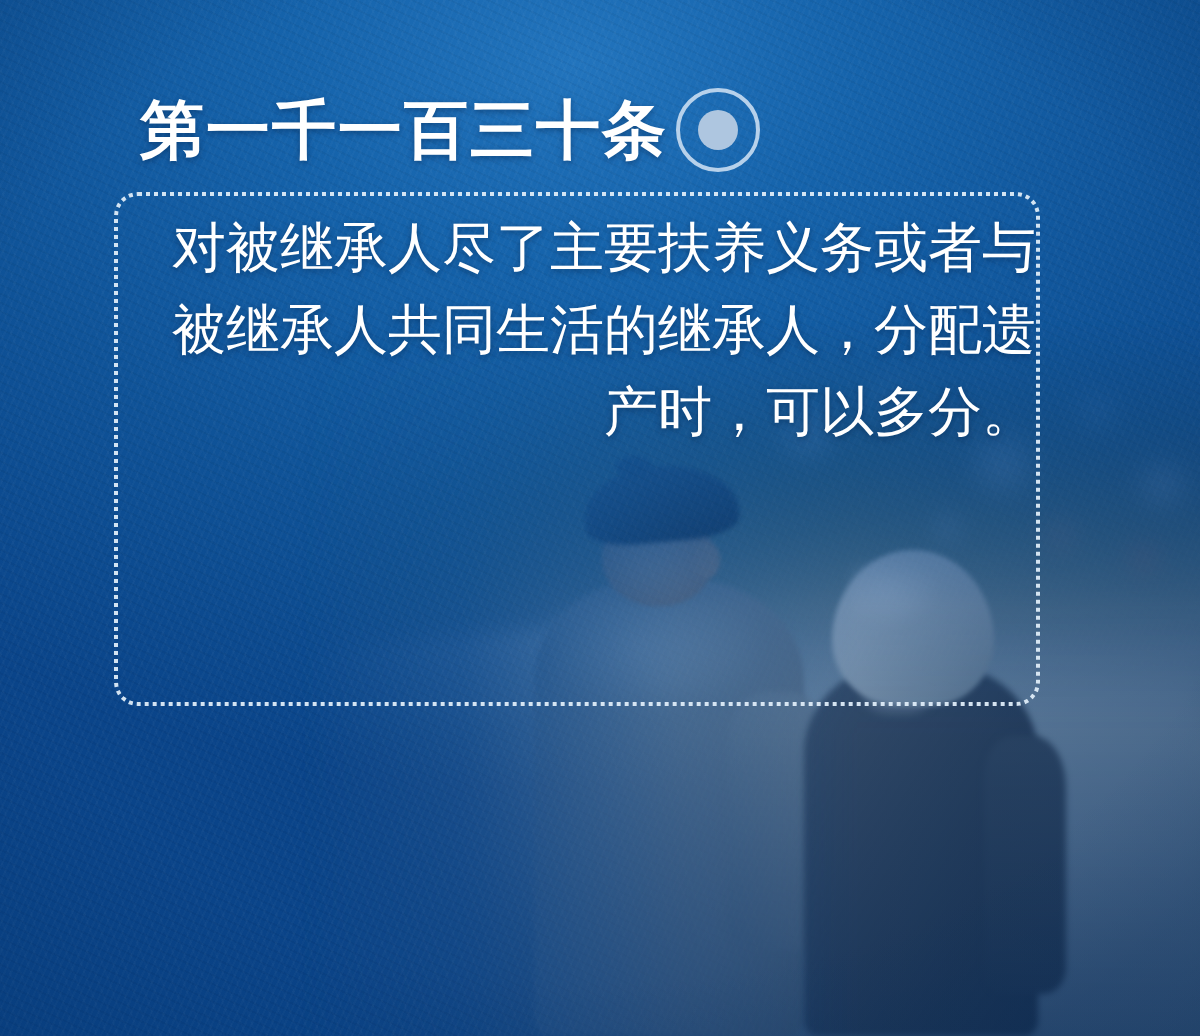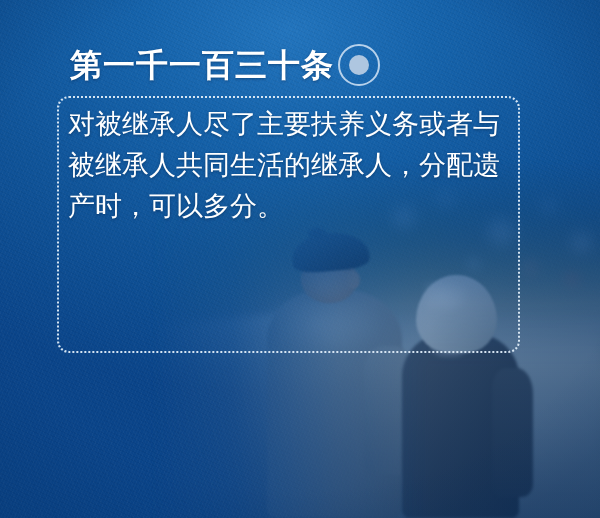--- a/index.html
+++ b/index.html
@@ -298,20 +298,21 @@
     left: 68px;
     top: 104px;
     width: 450px;
     z-index: 6;
     color: #ffffff;
     font-family: "Liberation Sans", "DejaVu Sans", sans-serif;
     font-size: 27px;
     line-height: 41px;
     letter-spacing: 0px;
     text-shadow: 0 1px 3px rgba(4,34,72,0.5);
+    text-align: right;
   }
   .body-text p {
     margin: 0;
   }
 </style>
 </head>
 <body>
 
 <div id="poster">
 

